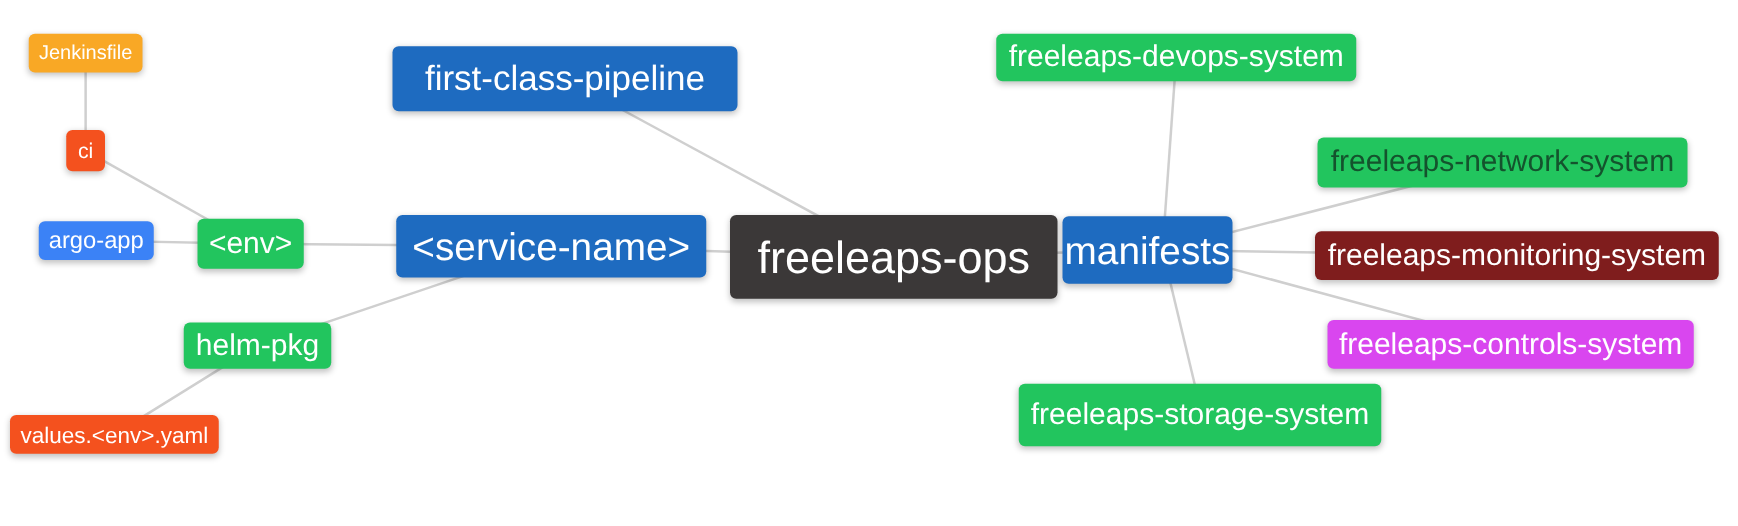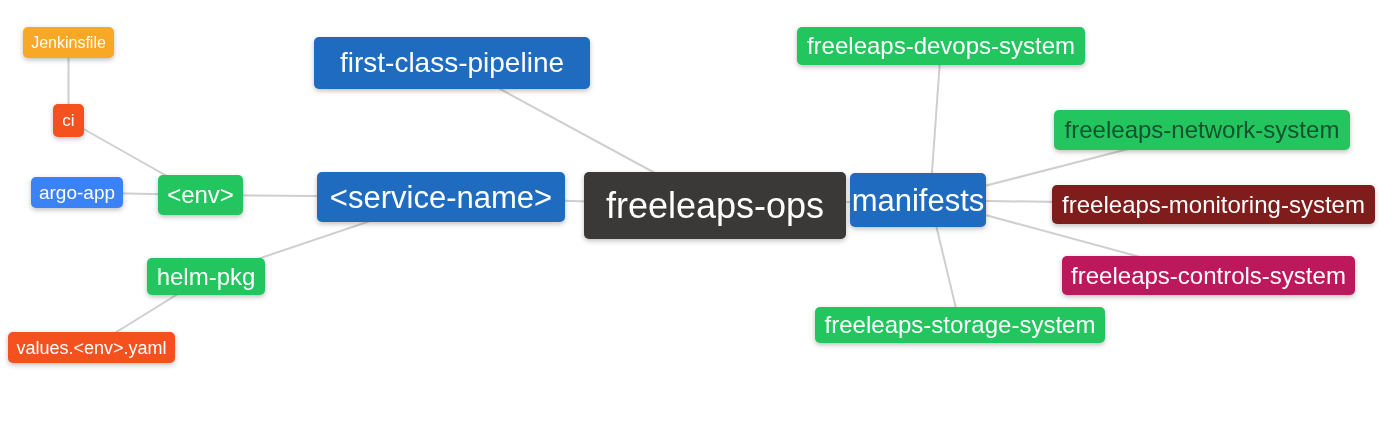--- a/index.html
+++ b/index.html
@@ -65,15 +65,15 @@
     <div class="node" style="left: 158px; top: 175px; width: 85px; height: 40px; background: rgb(34, 197, 94); color: rgb(255, 255, 255); font-size: 24px;">&lt;env&gt;</div>
     <div class="node" style="left: 147px; top: 258px; width: 118px; height: 37px; background: rgb(34, 197, 94); color: rgb(255, 255, 255); font-size: 24px;">helm-pkg</div>
     <div class="node" style="left: 8px; top: 332px; width: 167px; height: 31px; background: rgb(244, 81, 30); color: rgb(255, 255, 255); font-size: 18px;">values.&lt;env&gt;.yaml</div>
     <div class="node" style="left: 314px; top: 37px; width: 276px; height: 52px; background: rgb(30, 107, 192); color: rgb(255, 255, 255); font-size: 28px;">first-class-pipeline</div>
     <div class="node" style="left: 317px; top: 172px; width: 248px; height: 50px; background: rgb(30, 107, 192); color: rgb(255, 255, 255); font-size: 31px;">&lt;service-name&gt;</div>
     <div class="node" style="left: 584px; top: 172px; width: 262px; height: 67px; background: rgb(59, 56, 56); color: rgb(255, 255, 255); font-size: 36px;">freeleaps-ops</div>
     <div class="node" style="left: 850px; top: 173px; width: 136px; height: 54px; background: rgb(30, 107, 192); color: rgb(255, 255, 255); font-size: 31px;">manifests</div>
     <div class="node" style="left: 797px; top: 27px; width: 288px; height: 38px; background: rgb(34, 197, 94); color: rgb(255, 255, 255); font-size: 24px;">freeleaps-devops-system</div>
     <div class="node" style="left: 1054px; top: 110px; width: 296px; height: 40px; background: rgb(34, 197, 94); color: #14532d; font-size: 24px;">freeleaps-network-system</div>
     <div class="node" style="left: 1052px; top: 185px; width: 323px; height: 39px; background: #7f1d1d; color: rgb(255, 255, 255); font-size: 24px;">freeleaps-monitoring-system</div>
-    <div class="node" style="left: 1062px; top: 256px; width: 293px; height: 39px; background: #be185d; color: rgb(255, 255, 255); font-size: 24px;">freeleaps-controls-system</div>
-    <div class="node" style="left: 815px; top: 307px; width: 290px; height: 36px; background: rgb(34, 197, 94); color: rgb(255, 255, 255); font-size: 24px;">freeleaps-storage-system</div>
+    <div class="node" style="left: 1062px; top: 256px; width: 293px; height: 39px; background: #d946ef; color: rgb(255, 255, 255); font-size: 24px;">freeleaps-controls-system</div>
+    <div class="node" style="left: 815px; top: 307px; width: 290px; height: 50px; background: rgb(34, 197, 94); color: rgb(255, 255, 255); font-size: 24px;">freeleaps-storage-system</div>
   </div>
 
 </body></html>

